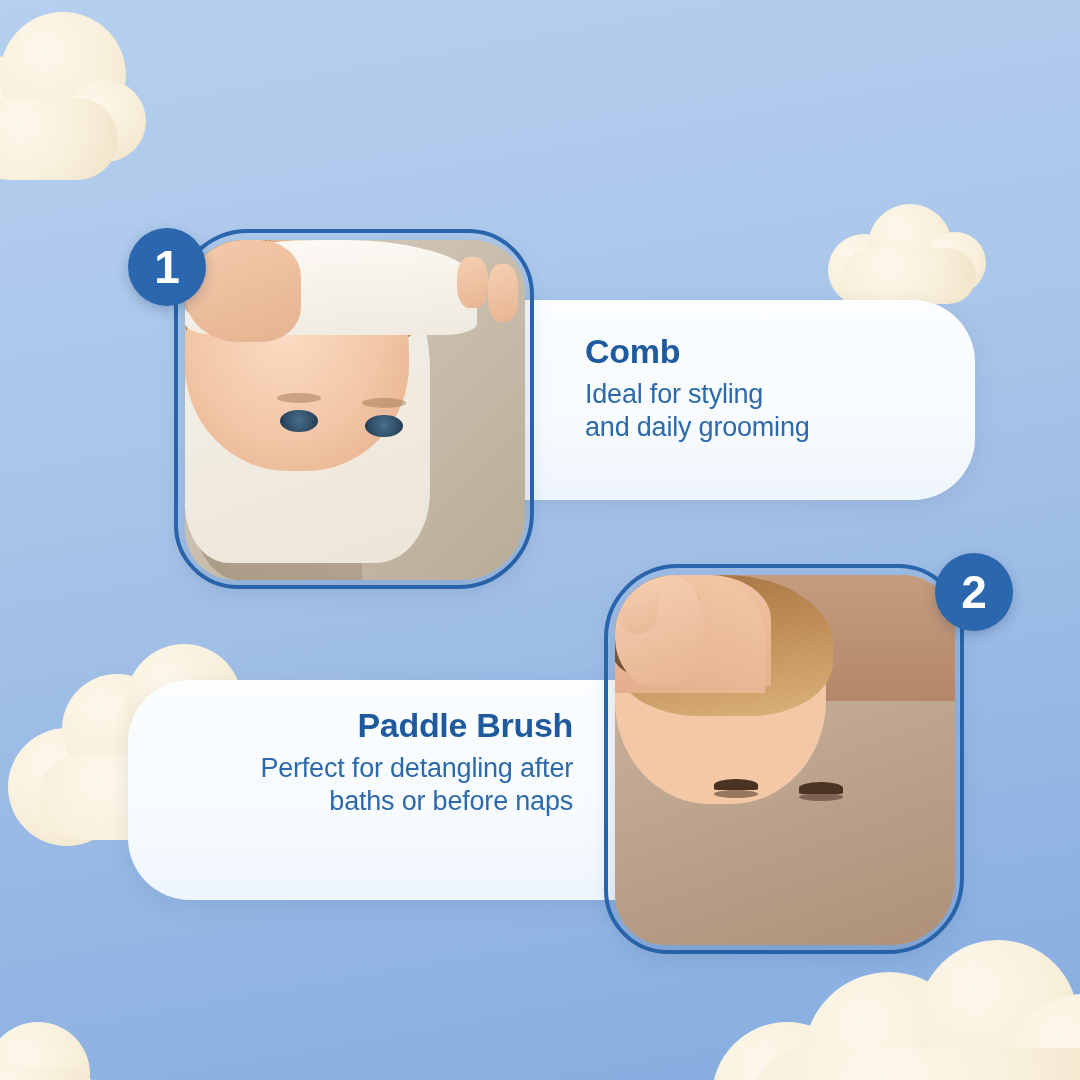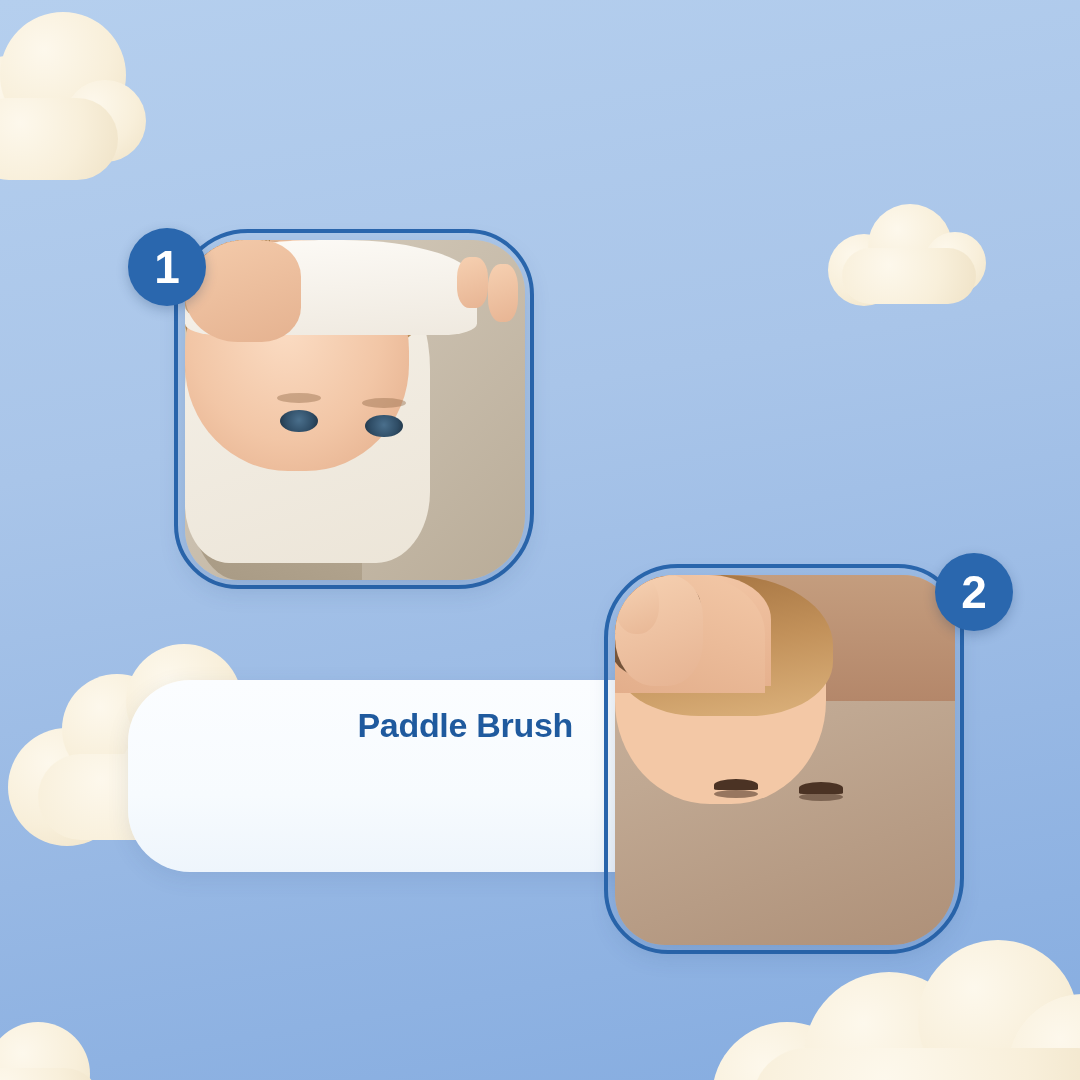--- a/index.html
+++ b/index.html
@@ -30,21 +30,21 @@
   }
 
   
   .panel{
     position:absolute;
     background:linear-gradient(180deg,#fbfdff 0%,#f7fbfe 60%,#eef5fc 100%);
     box-shadow:0 6px 22px rgba(40,70,120,.10);
   }
   #panel1{left:470px;top:300px;width:505px;height:200px;
     border-radius:0 62px 62px 0;}
-  #panel2{left:128px;top:680px;width:505px;height:192px;
+  #panel2{left:128px;top:680px;width:505px;height:220px;
     border-radius:62px 0 0 62px;}
 
   .panel-inner{position:absolute;}
   #panel1 .panel-inner{left:115px;top:34px;width:370px;text-align:left;}
   #panel2 .panel-inner{left:25px;top:28px;width:420px;text-align:right;}
 
   .card-title{
     font-size:34px;font-weight:700;color:#1f5a9e;line-height:1.05;
     margin:0 0 8px 0;letter-spacing:-0.3px;
   }
@@ -301,20 +301,27 @@
     <div class="puff" style="left:40px;top:110px;width:380px;height:110px;border-radius:60px;"></div>
   </div>
 
   <div class="cloud soft" style="left:-70px;top:1012px;width:190px;height:120px;">
     <div class="puff" style="left:0px;top:40px;width:96px;height:96px;"></div>
     <div class="puff" style="left:56px;top:10px;width:104px;height:104px;"></div>
     <div class="puff" style="left:20px;top:56px;width:150px;height:70px;border-radius:36px;"></div>
   </div>
 
 
+  <div class="panel" id="panel1">
+    <div class="panel-inner">
+      <div class="card-title">Comb</div>
+      <div class="card-desc">Ideal for styling
+and daily grooming</div>
+    </div>
+  </div>
 
   <div class="frame" id="frame1">
     <div class="outline"></div>
     <div class="photo">
       <div class="ph p1-bg"></div>
       <div class="ph p1-sofa"></div>
       <div class="ph p1-mom-body"></div>
       <div class="ph p1-mom-neck"></div>
       <div class="ph p1-chain"></div>
       <div class="ph p1-pendant"></div>
@@ -340,20 +347,22 @@
     </div>
   </div>
 
   <div class="badge" id="badge1">
     <span>1</span>
   </div>
 
   <div class="panel" id="panel2">
     <div class="panel-inner">
       <div class="card-title">Paddle Brush</div>
+      <div class="card-desc">Perfect for detangling after
+baths or before naps</div>
     </div>
   </div>
 
   <div class="frame" id="frame2">
     <div class="outline"></div>
     <div class="photo">
       <div class="ph p2-bg"></div>
       <div class="ph p2-floor"></div>
       <div class="ph p2-hair-side"></div>
       <div class="ph p2-head"></div>

